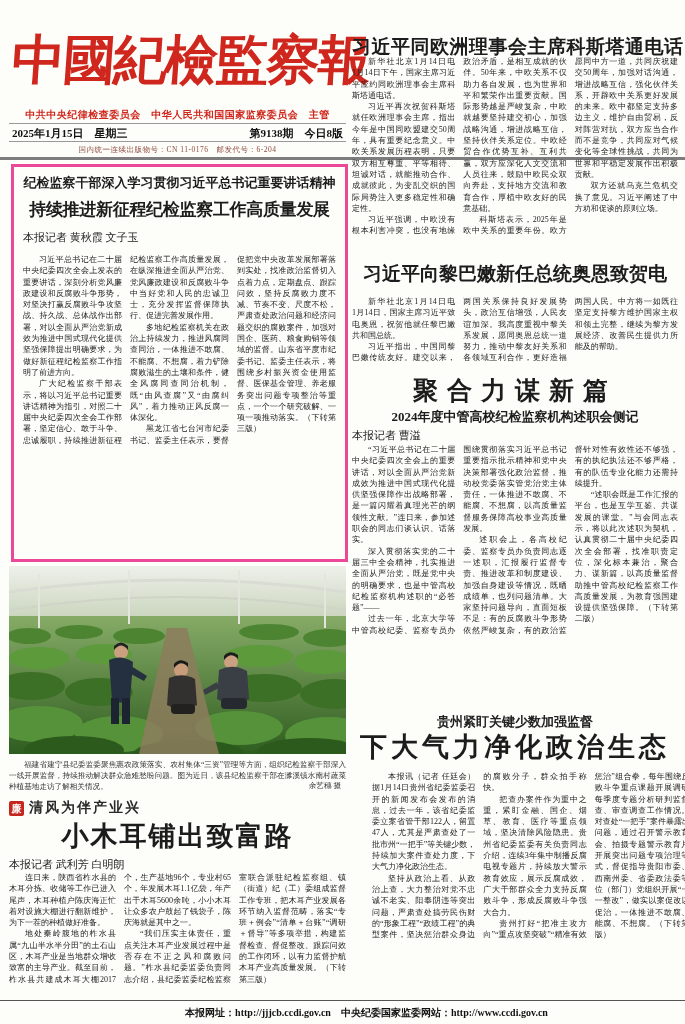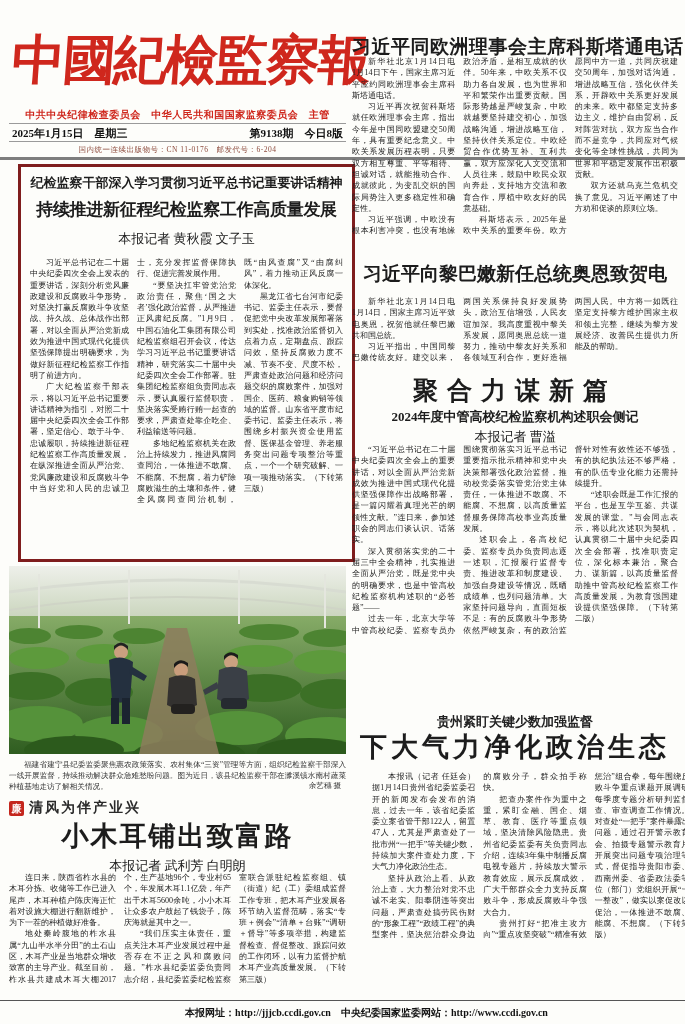--- a/index.html
+++ b/index.html
@@ -30,29 +30,29 @@
     font-size:11px; font-weight:700; color:#111;
   }
   .pubcode{
     position:absolute; top:145px; left:9px; width:337px; text-align:center;
     font-size:7.5px; color:#8d4a3c; letter-spacing:0.5px;
   }
   .page-rule{ position:absolute; top:157px; left:0; width:685px; height:2.5px; background:#7d7d7d; }
 
   
   .lead-box{
-    position:absolute; top:164px; left:18px; width:337px; height:398px;
-    border:3px solid #7f1d1d; background:#fdfdfa; padding:7px 9px 5px;
+    position:absolute; top:164px; left:11px; width:337px; height:398px;
+    border:3px solid #ec4899; background:#fdfdfa; padding:7px 9px 5px;
   }
   .lead-kicker{ text-align:center; font-size:13px; font-weight:700; letter-spacing:0; white-space:nowrap; }
   .lead-headline{
     margin-top:6px; text-align:center; font-size:17px; font-weight:900; white-space:nowrap;
     font-family:"Liberation Sans","DejaVu Sans",sans-serif; letter-spacing:-0.3px;
   }
-  .byline{ text-align:center; font-size:13px; color:#222; }
+  .byline{ font-size:11px; color:#222; }
   .lead-byline{ margin-top:9px; }
   .body-cols{
     column-count:3; column-gap:8px; text-align:justify;
     font-size:8px; line-height:11.3px; overflow:hidden; color:#222;
   }
   .body-cols p{ text-indent:2em; }
   .lead-body{ margin-top:9px; height:288px; }
 
   
   .photo{ position:absolute; top:566px; left:9px; width:337px; height:188px; overflow:hidden; }
@@ -114,21 +114,20 @@
   <div class="pubcode">国内统一连续出版物号：CN 11-0176　邮发代号：6-204</div>
   <div class="page-rule"></div>
 
   <div class="lead-box">
     <div class="lead-kicker">纪检监察干部深入学习贯彻习近平总书记重要讲话精神</div>
     <div class="lead-headline">持续推进新征程纪检监察工作高质量发展</div>
     <div class="byline lead-byline">本报记者 黄秋霞 文子玉</div>
     <div class="body-cols lead-body">
         <p>习近平总书记在二十届中央纪委四次全会上发表的重要讲话，深刻分析党风廉政建设和反腐败斗争形势，对坚决打赢反腐败斗争攻坚战、持久战、总体战作出部署，对以全面从严治党新成效为推进中国式现代化提供坚强保障提出明确要求，为做好新征程纪检监察工作指明了前进方向。</p>
         <p>广大纪检监察干部表示，将以习近平总书记重要讲话精神为指引，对照二十届中央纪委四次全会工作部署，坚定信心、敢于斗争、忠诚履职，持续推进新征程纪检监察工作高质量发展，在纵深推进全面从严治党、党风廉政建设和反腐败斗争中当好党和人民的忠诚卫士，充分发挥监督保障执行、促进完善发展作用。</p>
-        <p>“要坚决扛牢管党治党政治责任，聚焦‘国之大者’强化政治监督，从严推进正风肃纪反腐。”1月9日，中国石油化工集团有限公司纪检监察组召开会议，传达学习习近平总书记重要讲话精神，研究落实二十届中央纪委四次全会工作部署。驻集团纪检监察组负责同志表示，要认真履行监督职责，坚决落实受贿行贿一起查的要求，严肃查处靠企吃企、利益输送等问题。</p>
         <p>多地纪检监察机关在政治上持续发力，推进风腐同查同治，一体推进不敢腐、不能腐、不想腐，着力铲除腐败滋生的土壤和条件，健全风腐同查同治机制，既“由风查腐”又“由腐纠风”，着力推动正风反腐一体深化。</p>
         <p>黑龙江省七台河市纪委书记、监委主任表示，要督促把党中央改革发展部署落到实处，找准政治监督切入点着力点，定期盘点、跟踪问效，坚持反腐败力度不减、节奏不变、尺度不松，严肃查处政治问题和经济问题交织的腐败案件，加强对国企、医药、粮食购销等领域的监督。山东省平度市纪委书记、监委主任表示，将围绕乡村振兴资金使用监督、医保基金管理、养老服务突出问题专项整治等重点，一个一个研究破解、一项一项推动落实。（下转第三版）</p>
       </div>
   </div>
 
   <div class="photo">
     <svg width="337" height="188" viewBox="0 0 337 188" xmlns="http://www.w3.org/2000/svg">
       <defs>
         <linearGradient id="sky" x1="0" y1="0" x2="0" y2="1">
           <stop offset="0" stop-color="#eef0ea"></stop>

